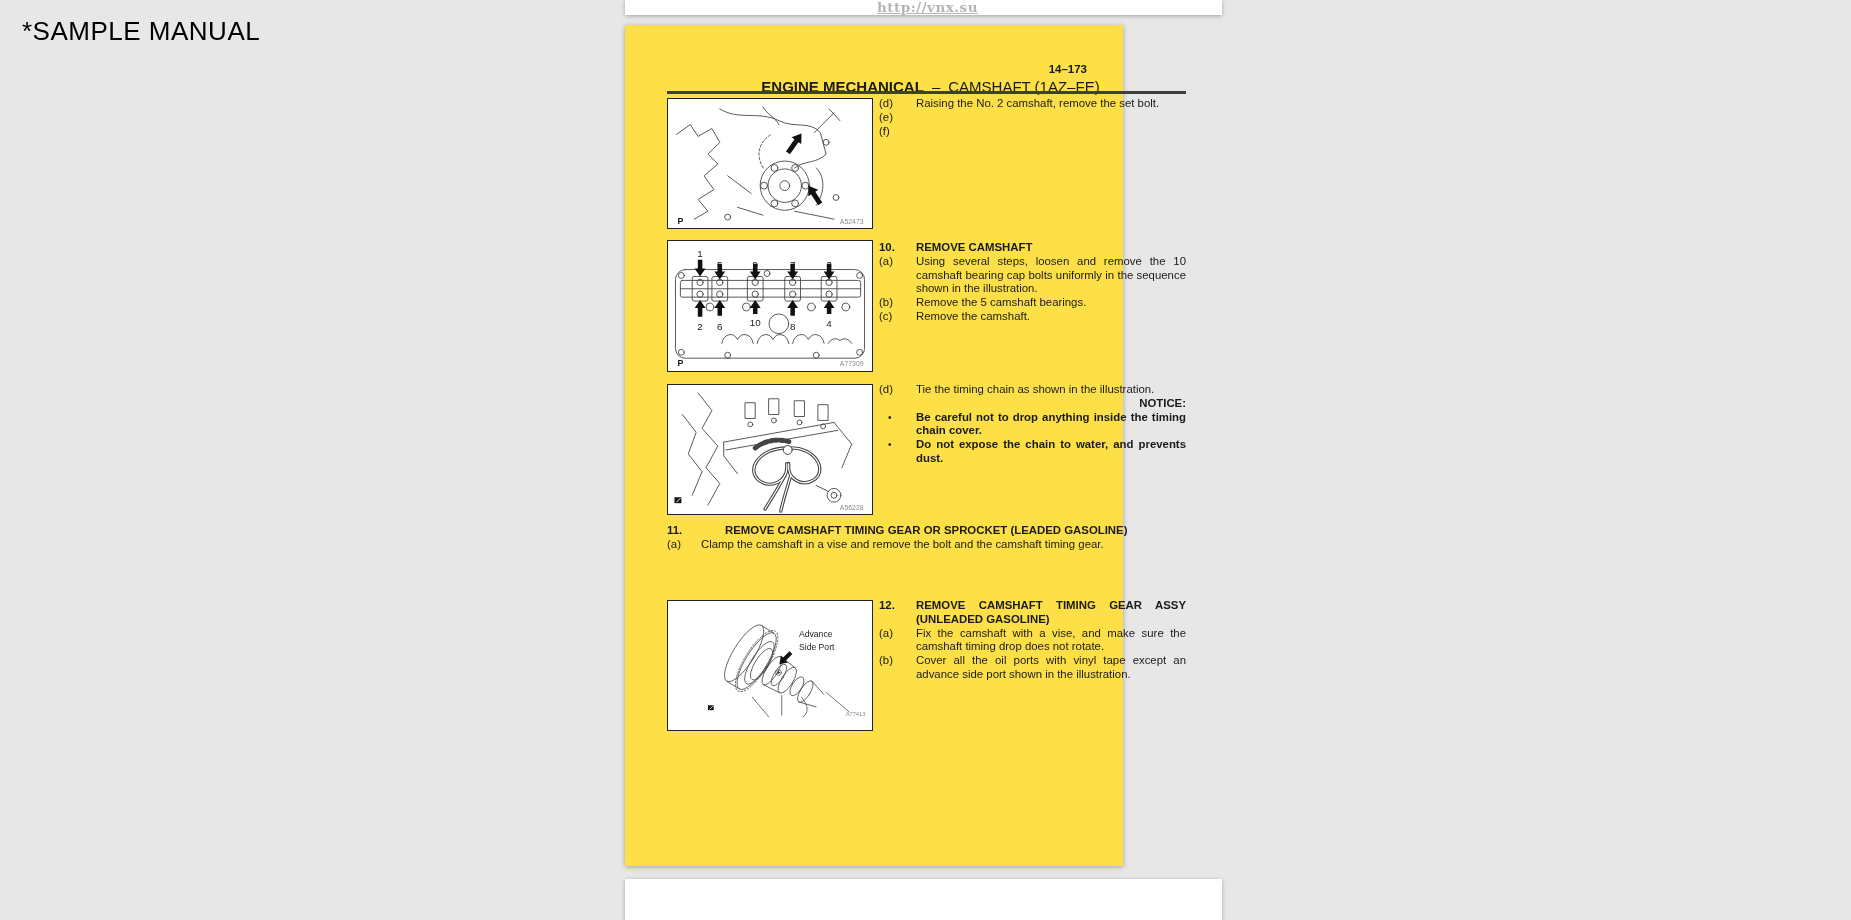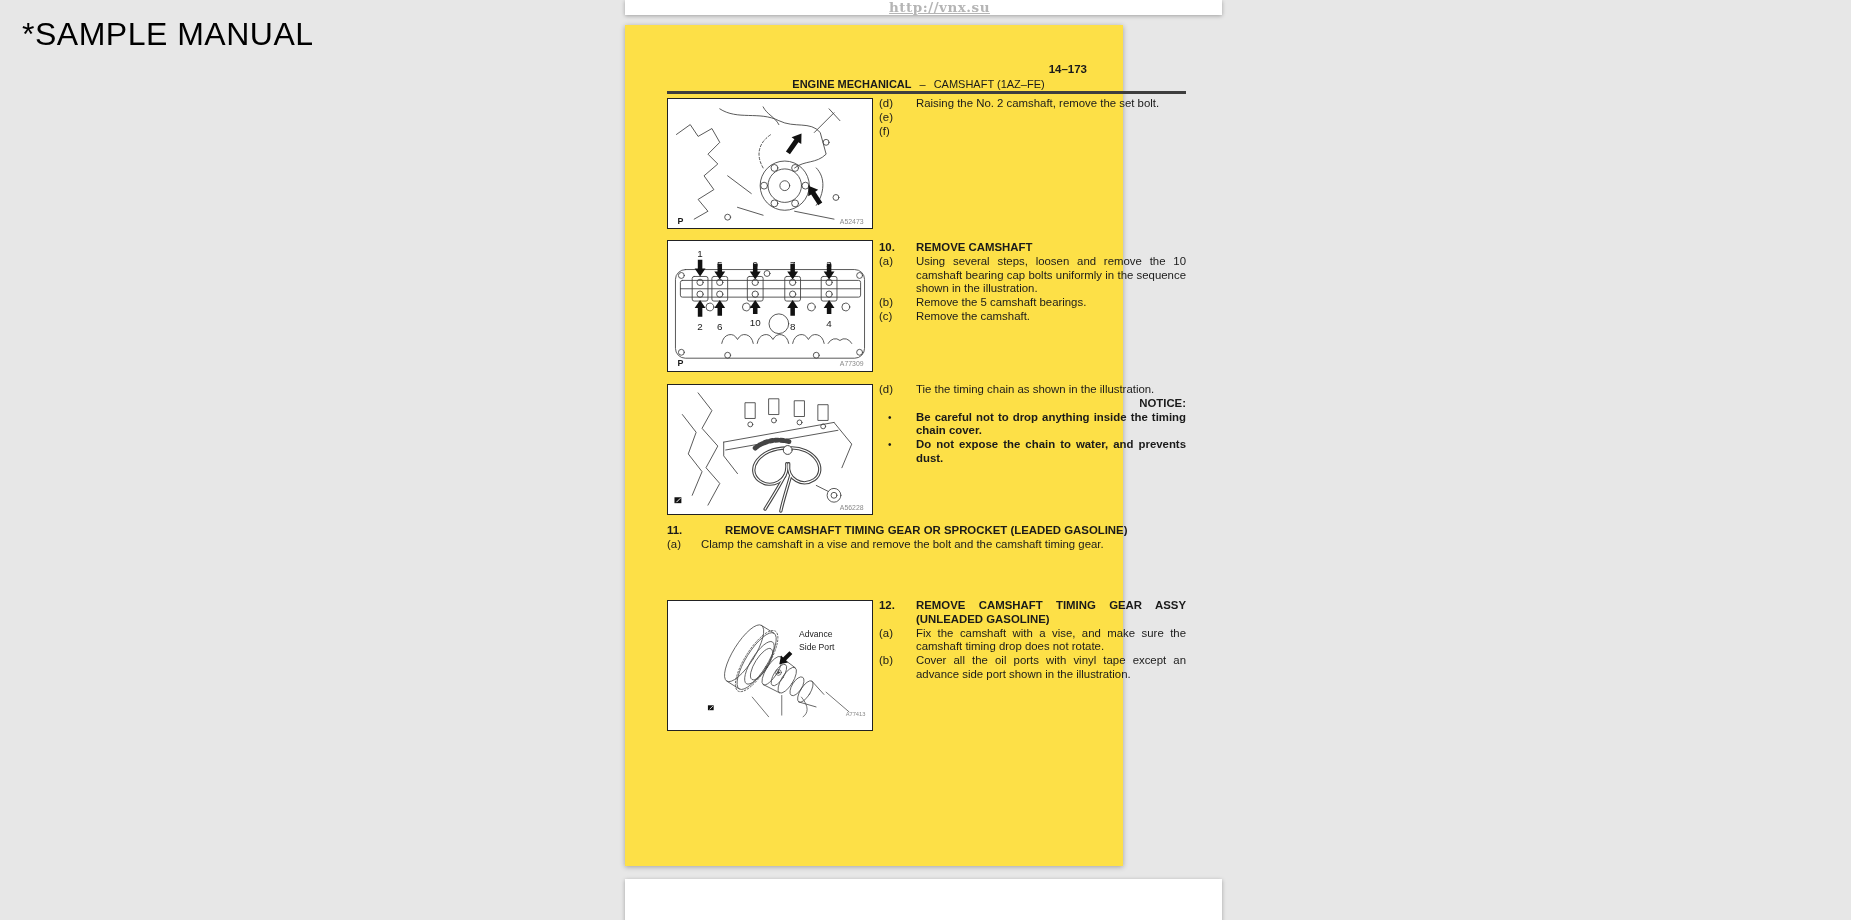--- a/index.html
+++ b/index.html
@@ -1,36 +1,36 @@
 <!DOCTYPE html>
 <html><head>
 <meta charset="utf-8">
 <style>
   * { margin:0; padding:0; box-sizing:border-box; }
   html,body { width:1851px; height:920px; overflow:hidden; }
   body { background:#e7e7e7; font-family:"Liberation Sans", sans-serif; color:#1a1a1a; position:relative; }
 
-  .sample-title { position:absolute; left:22px; top:16px; font-size:32px; letter-spacing:.5px; color:#000; }
+  .sample-title { position:absolute; left:22px; top:16px; font-size:26px; letter-spacing:.5px; color:#000; }
 
   .viewer { position:absolute; left:0; top:0; width:1851px; height:920px; }
 
   .page-strip-top { position:absolute; left:625px; top:0; width:597px; height:15px; background:#fff;
                     box-shadow:0 1px 4px rgba(0,0,0,.3); }
-  .watermark { position:absolute; left:16px; bottom:0; width:100%; text-align:center;
+  .watermark { position:absolute; left:4px; bottom:0; width:100%; text-align:center;
                font-family:"DejaVu Serif", serif; font-weight:bold; font-size:13.5px; line-height:15px;
                color:#b5b5b5; text-decoration:underline; letter-spacing:.5px; }
 
   .page-main { position:absolute; left:625px; top:25px; width:498px; height:841px; background:#fde047;
                box-shadow:0 1px 5px rgba(0,0,0,.3); }
   .page-strip-bottom { position:absolute; left:625px; top:879px; width:597px; height:45px; background:#fff;
                        box-shadow:0 1px 4px rgba(0,0,0,.3); }
 
   .page-number { position:absolute; top:38px; right:36px; font-size:11.5px; font-weight:bold; }
 
-  .running-header { position:absolute; top:53px; left:34px; width:519px; text-align:center; font-size:11px; white-space:nowrap; }
+  .running-header { position:absolute; top:53px; left:46px; width:519px; text-align:center; font-size:15px; white-space:nowrap; }
   .running-header .sec { font-weight:bold; }
   .running-header .dash { margin:0 8px; }
   .header-rule { position:absolute; top:66px; left:42px; width:519px; height:3px; background:#3e3e3e; }
 
   .figure { position:absolute; left:42px; width:206px; border:1.4px solid #222; background:#fff; }
   .figure svg { display:block; width:100%; height:100%; }
   .fig-stroke { stroke:#444; fill:none; stroke-width:.9; stroke-linecap:round; stroke-linejoin:round; }
   svg text { font-family:"Liberation Sans", sans-serif; fill:#1a1a1a; }
   .fig-corner { font-size:9px; font-weight:bold; }
   .fig-id { font-size:7px; fill:#8a8a8a; }

